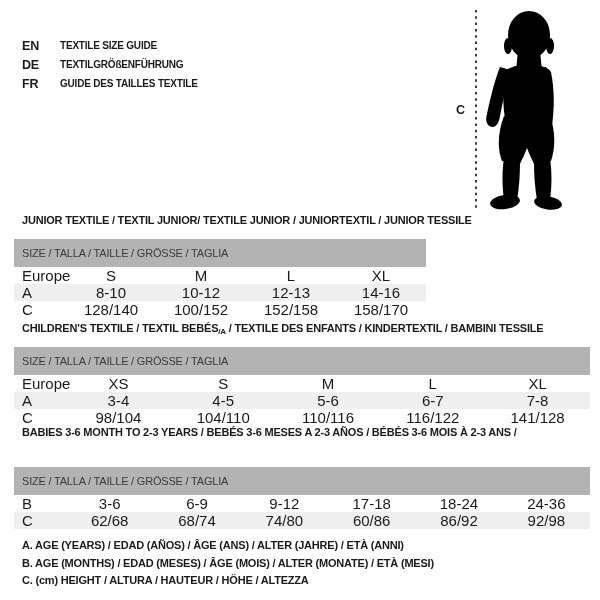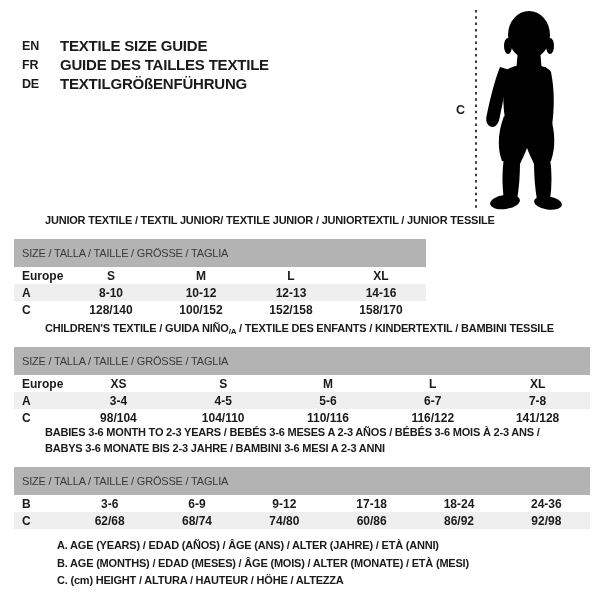--- a/index.html
+++ b/index.html
@@ -11,65 +11,65 @@
     background: #ffffff;
     font-family: "Liberation Sans", sans-serif;
     color: #1a1a1a;
     overflow: hidden;
   }
 
   
   .lang-list { position: absolute; top: 11px; left: 22px; margin-top: 25px; }
   .lang-row { display: flex; height: 19px; align-items: center; }
   .lang-code { width: 38px; font-size: 12.5px; font-weight: bold; letter-spacing: -0.2px; }
-  .lang-label { font-size: 15px; font-weight: bold; letter-spacing: -0.2px; }
+  .lang-label { font-size: 10px; font-weight: bold; letter-spacing: -0.2px; }
 
   
   .marker-line { position: absolute; left: 474px; top: 10px; width: 4px; height: 200px; }
   .marker-label { position: absolute; left: 456px; top: 103px; font-size: 12.5px; font-weight: bold; }
   .silhouette { position: absolute; left: 484px; top: 10px; width: 90px; height: 200px; }
 
   
-  .tbl-title { position: absolute; left: 22px; font-size: 11px; font-weight: bold; letter-spacing: -0.2px; white-space: nowrap; margin-left: 23px; }
+  .tbl-title { position: absolute; left: 22px; font-size: 11px; font-weight: bold; letter-spacing: -0.2px; white-space: nowrap; }
   .tbl-title .sub { font-size: 8px; vertical-align: -2px; }
   .tbl-title2 { line-height: 16px; }
   table { position: absolute; left: 14px; border-collapse: collapse; table-layout: fixed; }
   .t1 { width: 412px; }
   .t2, .t3 { width: 576px; }
   th.size-head {
     background: #b3b3b3; color: #3a3a3a; font-weight: normal;
     font-size: 11px; text-align: left; padding-left: 8px; height: 28px;
     letter-spacing: -0.2px; white-space: nowrap;
   }
-  td { font-size: 12px; height: 17px; text-align: center; vertical-align: middle; font-weight: bold; }
+  td { font-size: 15px; height: 17px; text-align: center; vertical-align: middle; }
   td.rowlabel { text-align: left; padding-left: 8px; }
   tr.alt td { background: #efefef; }
   col.label-col { width: 52px; }
 
   
   .legend { position: absolute; left: 22px; top: 537px; }
-  .legend p { font-size: 11px; font-weight: bold; letter-spacing: -0.2px; line-height: 17.5px; white-space: nowrap; margin-left: 35px; }
+  .legend p { font-size: 11px; font-weight: bold; letter-spacing: -0.2px; line-height: 17.5px; white-space: nowrap; }
 </style>
 </head>
 <body>
 
 <div class="page">
 
   <div class="lang-list">
     <div class="lang-row">
       <span class="lang-code">EN</span>
       <span class="lang-label">TEXTILE SIZE GUIDE</span>
     </div>
     <div class="lang-row">
+      <span class="lang-code">DE</span>
+      <span class="lang-label">TEXTILGRÖßENFÜHRUNG</span>
+    </div>
+    <div class="lang-row">
       <span class="lang-code">FR</span>
       <span class="lang-label">GUIDE DES TAILLES TEXTILE</span>
-    </div>
-    <div class="lang-row">
-      <span class="lang-code">DE</span>
-      <span class="lang-label">TEXTILGRÖßENFÜHRUNG</span>
     </div>
   </div>
 
   <span class="marker-label">C</span>
   <svg class="marker-line" viewBox="0 0 4 200" aria-hidden="true">
     <line x1="2" y1="0" x2="2" y2="200" stroke="#3a3a3a" stroke-width="2" stroke-dasharray="2.5 3.8"></line>
   </svg>
   <svg class="silhouette" viewBox="0 0 90 200" aria-hidden="true">
     <g fill="#000000">
       <ellipse cx="45" cy="25" rx="21" ry="24"></ellipse>
@@ -119,21 +119,21 @@
       <tr>
         <td class="rowlabel">C</td>
         <td>128/140</td>
         <td>100/152</td>
         <td>152/158</td>
         <td>158/170</td>
       </tr>
     </tbody>
   </table>
 
-  <div class="tbl-title" style="top:322px;"><span>CHILDREN'S TEXTILE / GUIDA NIÑO</span><span class="sub">/A</span><span> / TEXTILE DES ENFANTS / KINDERTEXTIL / BAMBINI TESSILE</span></div>
+  <div class="tbl-title" style="top:322px;"><span>CHILDREN'S TEXTILE / TEXTIL BEBÉS</span><span class="sub">/A</span><span> / TEXTILE DES ENFANTS / KINDERTEXTIL / BAMBINI TESSILE</span></div>
   <table class="t2" style="top:347px;">
     <colgroup>
         <col class="label-col">
         <col>
         <col>
         <col>
         <col>
         <col>
       </colgroup>
     <thead>
@@ -164,21 +164,20 @@
         <td>104/110</td>
         <td>110/116</td>
         <td>116/122</td>
         <td>141/128</td>
       </tr>
     </tbody>
   </table>
 
   <div class="tbl-title tbl-title2" style="top:424px;">
     <div>BABIES 3-6 MONTH TO 2-3 YEARS / BEBÉS 3-6 MESES A 2-3 AÑOS / BÉBÉS 3-6 MOIS À 2-3 ANS /</div>
-    <div>BABYS 3-6 MONATE BIS 2-3 JAHRE / BAMBINI 3-6 MESI A 2-3 ANNI</div>
   </div>
   <table class="t3" style="top:467px;">
     <colgroup>
         <col class="label-col">
         <col>
         <col>
         <col>
         <col>
         <col>
         <col>

